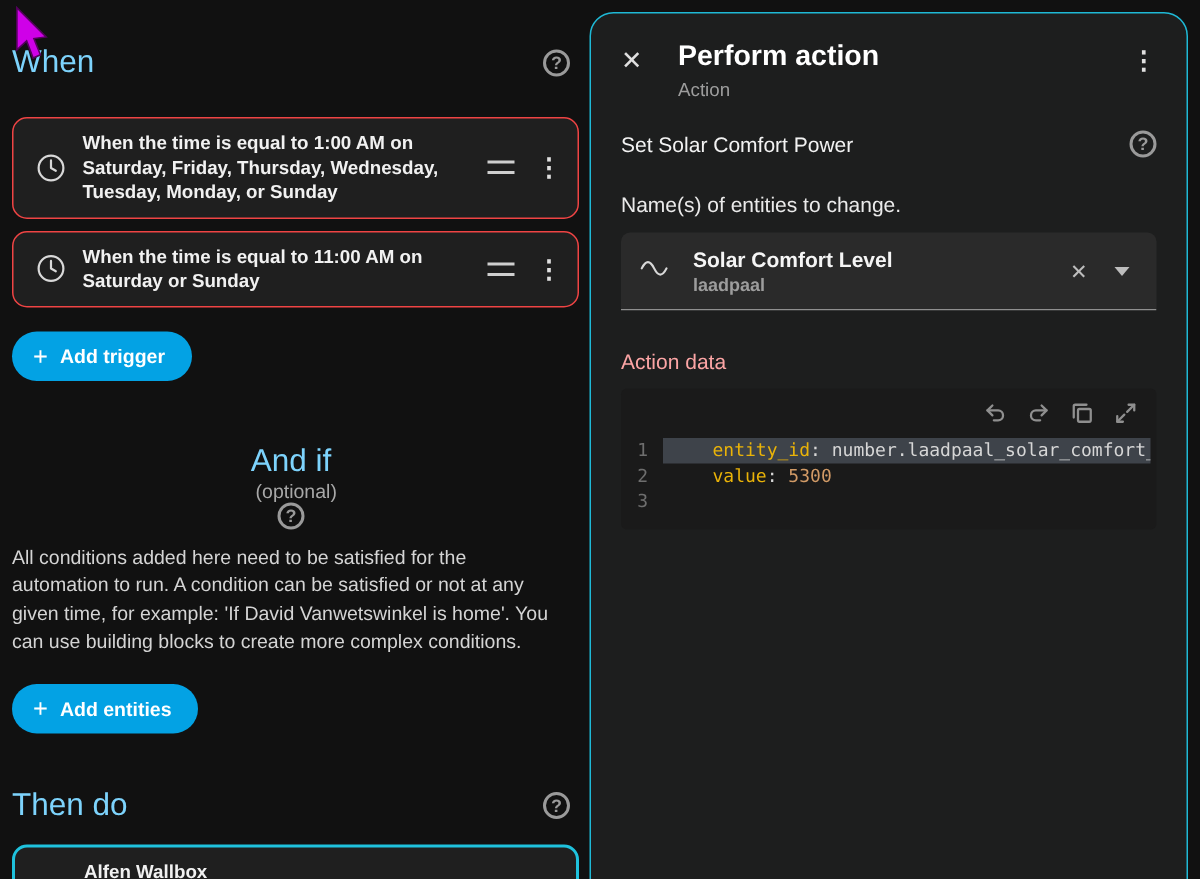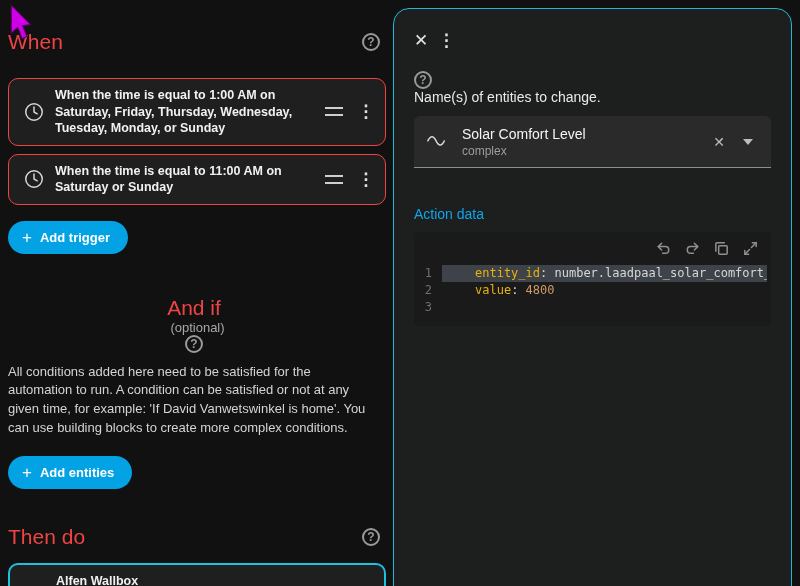--- a/index.html
+++ b/index.html
@@ -8,21 +8,21 @@
     background:#111111;
     font-family:"Liberation Sans", sans-serif;
     color:#ffffff;
     position:relative;
   }
 
   
   .left-col { position:absolute; left:8px; top:30px; width:378px; }
 
   .section-header { display:flex; align-items:center; margin-right:6px; }
-  .section-header h2 { font-size:21px; font-weight:500; color:#ef4444; }
+  .section-header h2 { font-size:21px; font-weight:500; color:#7dd3fc; }
   .optional { font-size:13px; color:#a8a8a8; margin-left:7px; font-weight:400; }
   .spacer { flex:1; }
 
   .help-icon {
     width:18px; height:18px; border:2px solid #9a9a9a; border-radius:50%;
     color:#9a9a9a; font-size:12px; font-weight:700;
     display:inline-flex; align-items:center; justify-content:center; flex:0 0 auto;
   }
 
   .card {
@@ -76,37 +76,37 @@
   .dialog-header { display:flex; align-items:flex-start; }
   .close-btn { color:#e0e0e0; font-size:17px; width:24px; margin-top:3px; cursor:pointer; }
   .dialog-titles { margin-left:14px; flex:1; }
   .dialog-title { font-size:19px; font-weight:700; color:#fff; }
   .dialog-subtitle { font-size:12.5px; color:#9d9d9d; margin-top:4px; }
   .dialog-menu { color:#e0e0e0; font-size:17px; font-weight:700; cursor:pointer; margin-top:3px; }
 
   .service-row { display:flex; align-items:center; margin-top:20px; }
   .service-title { font-size:14px; color:#f2f2f2; flex:1; }
 
-  .entities-label { font-size:14px; color:#eaeaea; }
+  .entities-label { margin-top:23px; font-size:14px; color:#eaeaea; }
 
   .entity-field {
     margin-top:11px; height:52px; background:#2a2a2a; border-radius:6px 6px 0 0;
     border-bottom:1px solid #8f8f8f; display:flex; align-items:center;
     padding:0 12px; cursor:pointer;
   }
-  .entity-texts { flex:1; margin-left:14px; }
+  .entity-texts { flex:1; margin-left:14px;font-weight:bold; }
   .entity-name { font-size:14px; color:#f5f5f5; }
   .entity-secondary { font-size:12px; color:#9d9d9d; margin-top:2px; }
   .clear-btn { color:#bdbdbd; font-size:14px; padding:0 12px; cursor:pointer; }
   .caret {
     width:0; height:0; border-left:5px solid transparent; border-right:5px solid transparent;
     border-top:6px solid #bdbdbd; margin:0 6px; cursor:pointer;
   }
 
-  .action-data-label { margin-top:38px; font-size:14px; color:#0ea5e9; }
+  .action-data-label { margin-top:26px; font-size:14px; color:#fca5a5; }
 
   .editor { margin-top:10px; background:#1a1a1a; border-radius:4px; padding:6px 4px 10px 0; }
   .editor-toolbar { display:flex; justify-content:flex-end; gap:12px; padding:2px 8px 8px 0; }
   .tool-icon { width:17px; height:17px; cursor:pointer; }
   .tool-icon svg { stroke:#8f8f8f; fill:none; stroke-width:1.6; stroke-linecap:round; stroke-linejoin:round; }
 
   .code-area { font-family:"DejaVu Sans Mono", monospace; font-size:12px; line-height:17px; }
   .code-row { display:flex; }
   .gutter { width:28px; text-align:right; padding-right:10px; color:#6e6e6e; flex:0 0 auto; user-select:none; }
   .code-line { white-space:pre; overflow:hidden; }
@@ -196,38 +196,43 @@
   </div>
 
   
 
 </div>
 
 <div class="dialog">
 
   <div class="dialog-header">
     <span class="close-btn">✕</span>
+    <div class="dialog-titles">
+      <div class="dialog-title">Perform action</div>
+      <div class="dialog-subtitle">Action</div>
+    </div>
     <span class="dialog-menu">⋮</span>
   </div>
 
   <div class="service-row">
+    <span class="service-title">Set Solar Comfort Power</span>
     <span class="help-icon">?</span>
   </div>
 
   <div class="entities-label">Name(s) of entities to change.</div>
 
   <div class="entity-field">
     <span>
       <svg class="line-icon" width="22" height="22" viewBox="0 0 24 24">
         <path d="M2 13 q4.5 -9 9 0 t9 0"></path>
       </svg>
     </span>
     <span class="entity-texts">
       <div class="entity-name">Solar Comfort Level</div>
-      <div class="entity-secondary">complex</div>
+      <div class="entity-secondary">laadpaal</div>
     </span>
     <span class="clear-btn">✕</span>
     <span class="caret"></span>
   </div>
 
   <div class="action-data-label">Action data</div>
 
   <div class="editor">
     <div class="editor-toolbar">
       <span class="tool-icon">
@@ -257,21 +262,21 @@
           </svg>
       </span>
     </div>
     <div class="code-area">
       <div class="code-row">
         <span class="gutter">1</span>
         <span class="code-line selected"><span class="tok-key">entity_id</span><span class="tok-plain">: </span><span class="tok-plain">number.laadpaal_solar_comfort_level</span></span>
       </div>
       <div class="code-row">
         <span class="gutter">2</span>
-        <span class="code-line"><span class="tok-key">value</span><span class="tok-plain">: </span><span class="tok-num">4800</span></span>
+        <span class="code-line"><span class="tok-key">value</span><span class="tok-plain">: </span><span class="tok-num">5300</span></span>
       </div>
       <div class="code-row">
         <span class="gutter">3</span>
         <span class="code-line"></span>
       </div>
     </div>
   </div>
 
 </div>
 

